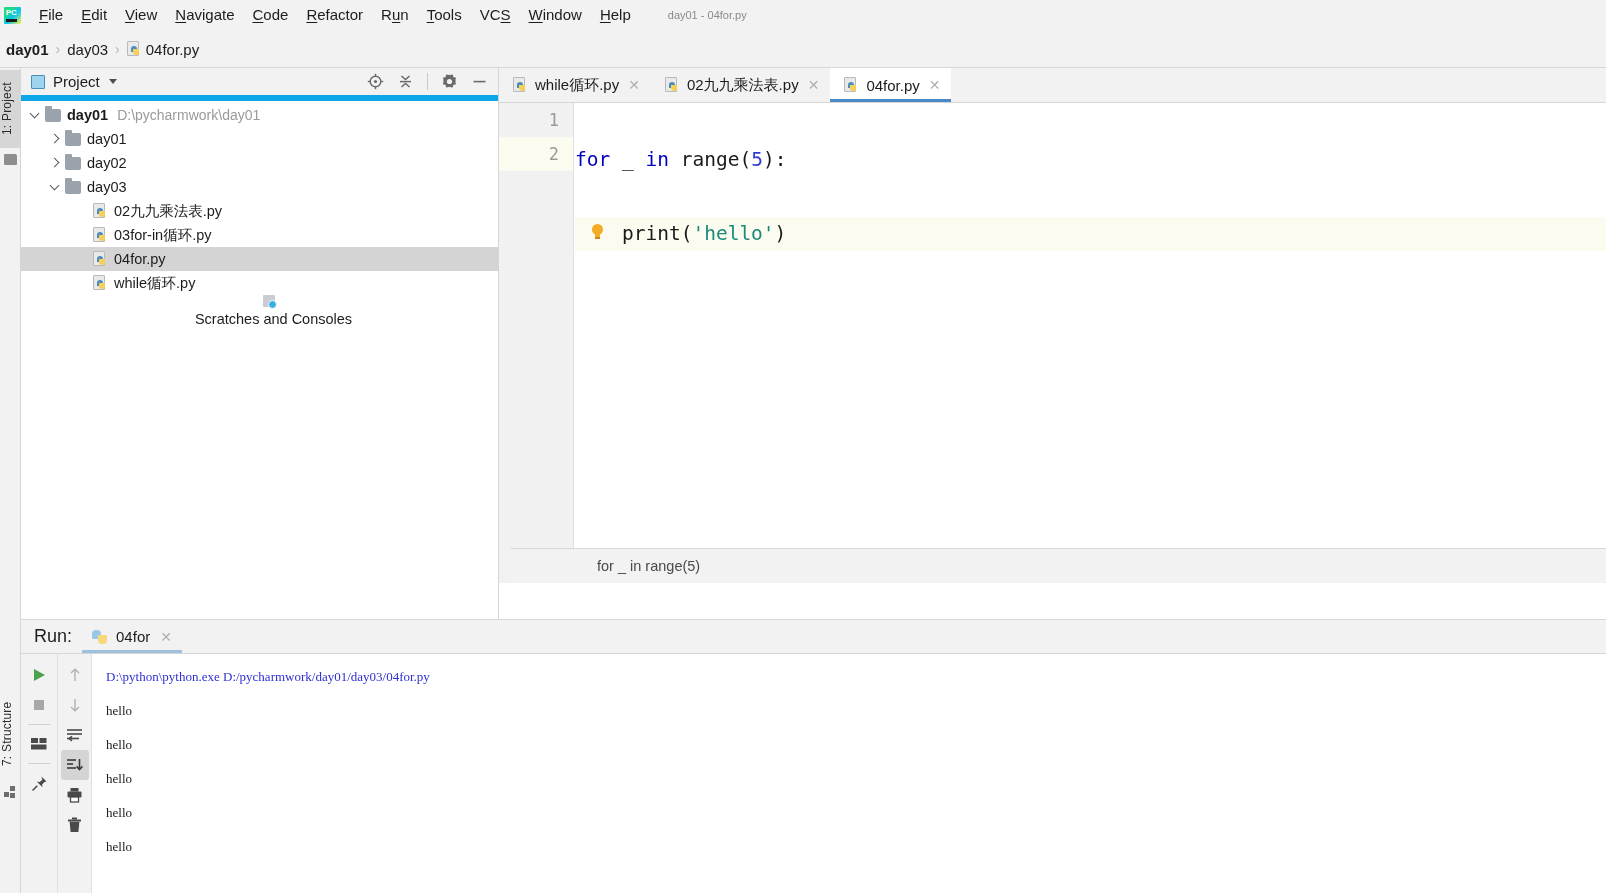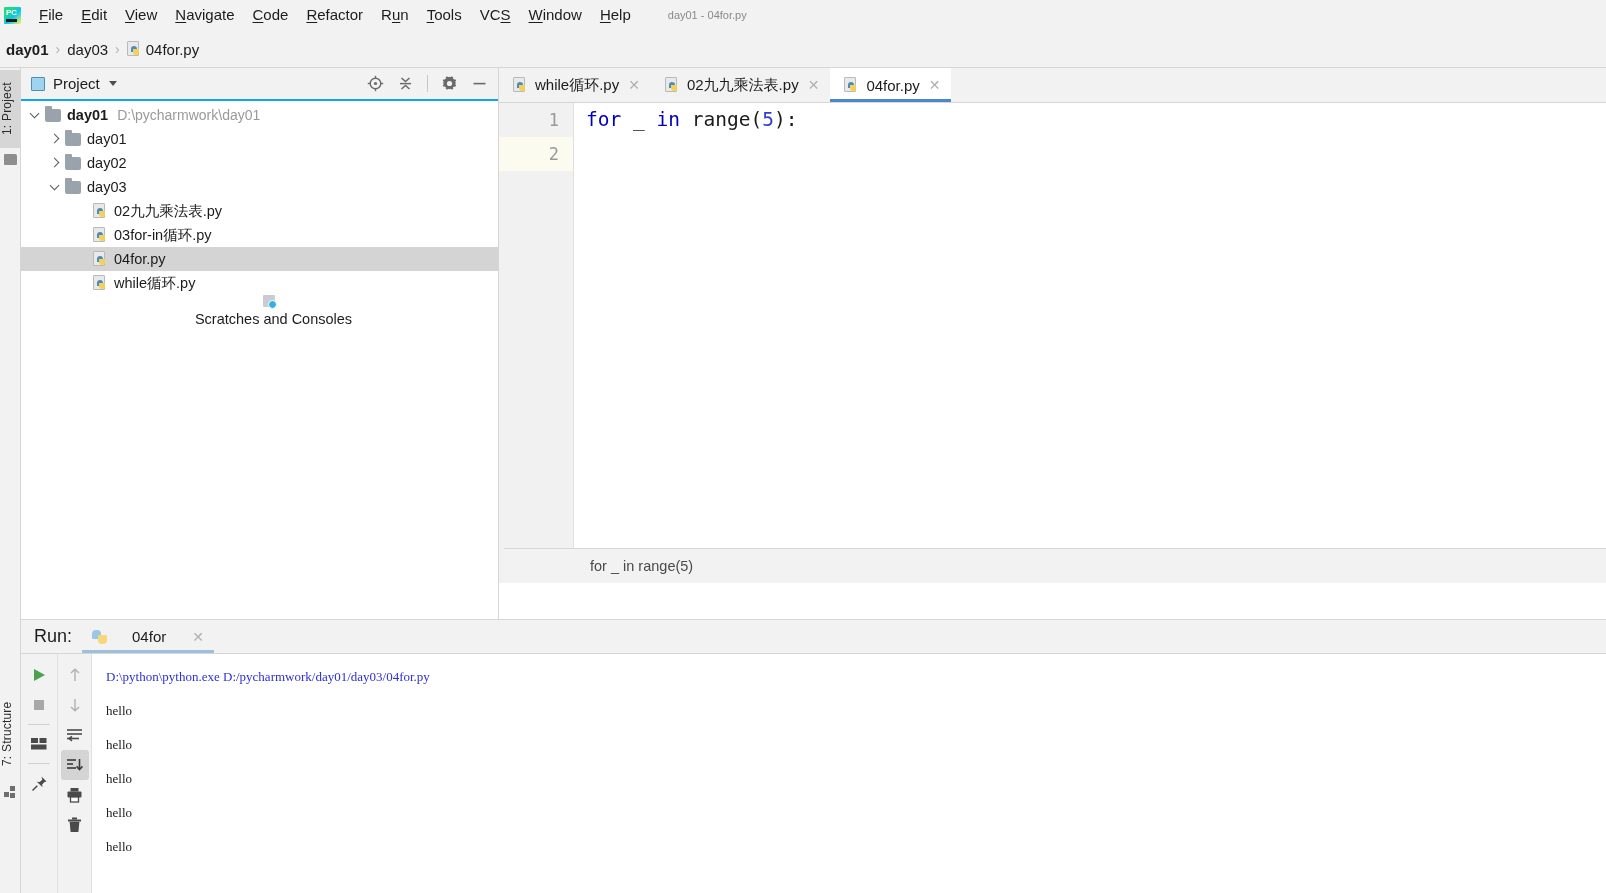--- a/index.html
+++ b/index.html
@@ -89,21 +89,21 @@
     position:absolute; background:#6e6e6e; display:block;
   }
 
   
   .projpanel {
     position: absolute; left: 21px; top: 68px; width: 478px; height: 551px;
     background: #ffffff; border-right: 1px solid #d6d6d6;
   }
   .proj-header {
     height: 33px; background: #f2f2f2; display: flex; align-items: center;
-    padding: 0 6px 0 10px; border-bottom: 2px solid #0ea5e9;
+    padding: 0 6px 0 10px; border-bottom: 6px solid #0ea5e9;
   }
   .proj-header .sq {
     width: 14px; height: 14px; background: #9fd4f0; border: 1px solid #4c8fb5;
     border-radius: 1px; margin-right: 8px;
   }
   .proj-title { font-size: 15px; color: #1c1c1c; }
   .caret-dn {
     width: 0; height: 0; border-left: 4.5px solid transparent; border-right: 4.5px solid transparent;
     border-top: 5px solid #4f4f4f; margin-left: 9px;
   }
@@ -172,51 +172,51 @@
   }
   .gutter .gline {
     height: 34px; line-height: 34px; text-align: right; padding-right: 14px;
     color: #9a9a9a; font-size: 17px; font-family: "DejaVu Sans Mono","Liberation Mono",monospace;
   }
   .gutter .gline.cur { background: #fcfbef; }
   .codelines {
     position: absolute; left: 76px; right: 0; top: 0;
     font-family: "DejaVu Sans Mono","Liberation Mono",monospace; font-size: 19.5px;
   }
-  .cline { height: 34px; line-height: 34px; padding-left: 11px; white-space: pre; position: relative; }
+  .cline { height: 34px; line-height: 34px; padding-left: 0; white-space: pre; position: relative; margin-top: 40px; }
   .cline.cur { background: #fcfbef; }
   .bulb {
     position: absolute; left: 16px; top: 7px; width: 13px; height: 18px;
   }
   .bulb .glass { position:absolute; left:1px; top:0; width:11px; height:11px; background:#f5ab25; border-radius:50%; }
   .bulb .neck { position:absolute; left:4px; top:10px; width:5px; height:3px; background:#f5ab25; }
   .bulb .base { position:absolute; left:4px; top:13px; width:5px; height:2px; background:#c98a18; }
   .kw  { color: #0000c0; }
   .pln { color: #1a1a1a; }
   .fn  { color: #1a1a1a; }
   .num { color: #2f3bd4; }
   .str { color: #1a8a7a; }
   .paren { color: #1a1a1a; }
 
   .ed-breadcrumb {
-    position: absolute; left: 5px; right: 0; bottom: 0; height: 35px;
+    position: absolute; left: 12px; right: 0; bottom: 0; height: 35px;
     background: #f2f2f2; border-top: 1px solid #d6d6d6;
     display: flex; align-items: center; padding-left: 86px;
     font-size: 14.5px; color: #4a4a4a;
   }
 
   
   .runpanel { position: absolute; left: 21px; top: 619px; right: 0; bottom: 0; background: #ffffff; }
   .run-header {
     height: 35px; background: #f2f2f2; display: flex; align-items: stretch;
     border-top: 1px solid #d6d6d6; border-bottom: 1px solid #d6d6d6;
   }
   .run-label { font-size: 18px; color: #1c1c1c; padding: 0 10px 0 13px; display:flex; align-items:center; }
   .run-tab {
-    display: flex; align-items: center; gap: 24px; padding: 0 10px; position: relative;
+    display: flex; align-items: center; gap: 8px; padding: 0 10px; position: relative;
     font-size: 15px; color: #1c1c1c; cursor: default;
   }
   .run-tab.active::after {
     content:''; position:absolute; left:0; right:0; bottom:0; height:3px; background:#9fc0dd;
   }
   .pysnake { position: relative; width: 16px; height: 16px; flex:0 0 auto; }
   .pysnake .a { position:absolute; left:0; top:1px; width:9px; height:9px; background:#9ac7e6; border-radius:4px 4px 1px 1px; }
   .pysnake .b { position:absolute; left:6px; top:6px; width:9px; height:9px; background:#f7d878; border-radius:1px 1px 4px 4px; }
 
   .run-body { position: absolute; left:0; top: 35px; right: 0; bottom: 0; display: flex; }
@@ -428,20 +428,21 @@
       </div>
     </div>
 
     <div class="code-area">
       <div class="gutter">
         <div class="gline">1</div>
         <div class="gline cur">2</div>
       </div>
       <div class="codelines">
         <div class="cline"><span class="kw">for</span><span class="pln"> _ </span><span class="kw">in</span><span class="fn"> range</span><span class="paren">(</span><span class="num">5</span><span class="paren">)</span><span class="pln">:</span></div>
+        <div class="cline cur"><span class="bulb"><span class="glass"></span><span class="neck"></span><span class="base"></span></span><span class="pln">    </span><span class="fn">print</span><span class="paren">(</span><span class="str">'hello'</span><span class="paren">)</span></div>
       </div>
       <div class="ed-breadcrumb">
         <span>for _ in range(5)</span>
       </div>
     </div>
   </div>
 
   <div class="runpanel">
     <div class="run-header">
       <span class="run-label">Run:</span>

